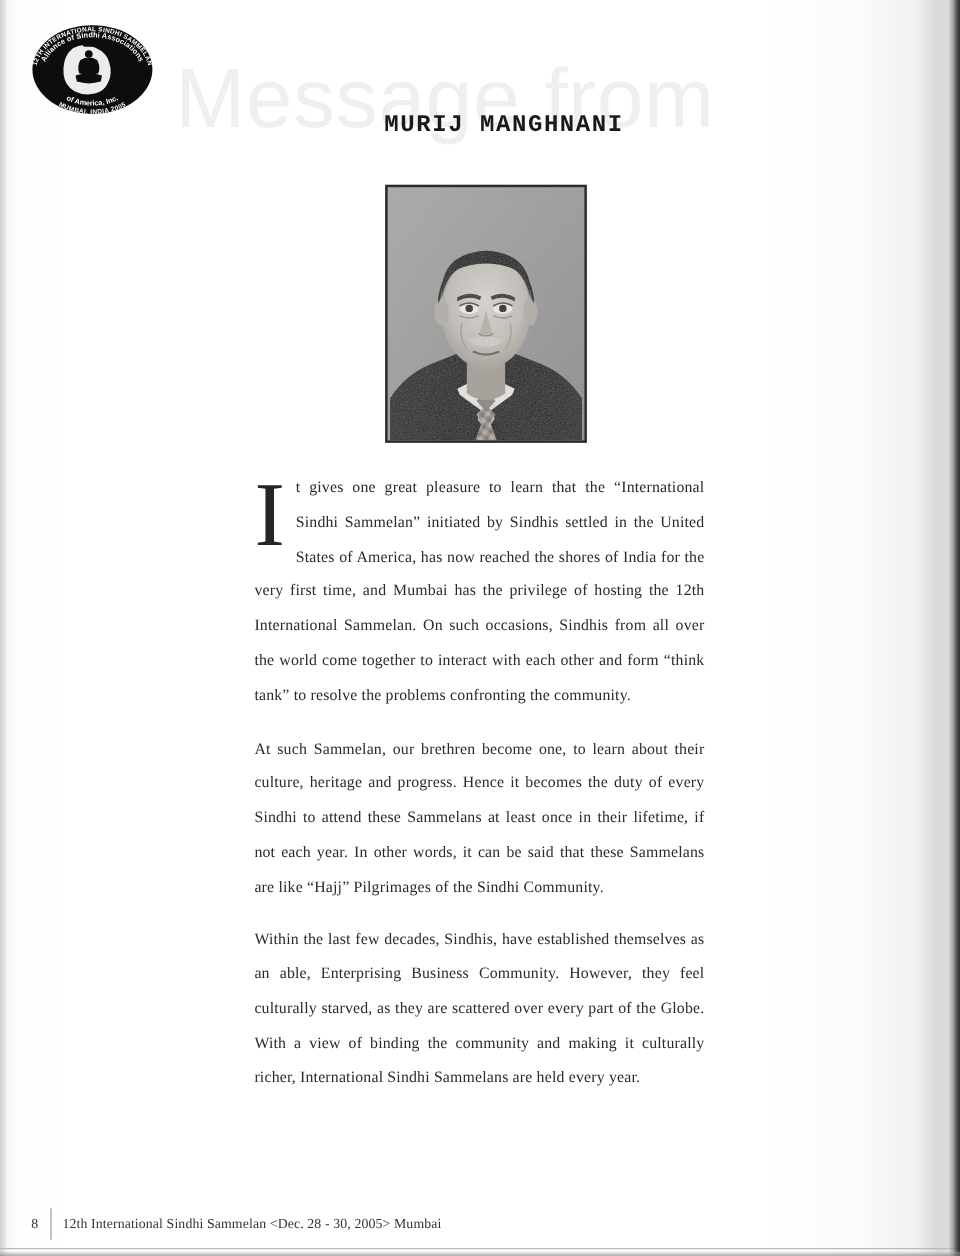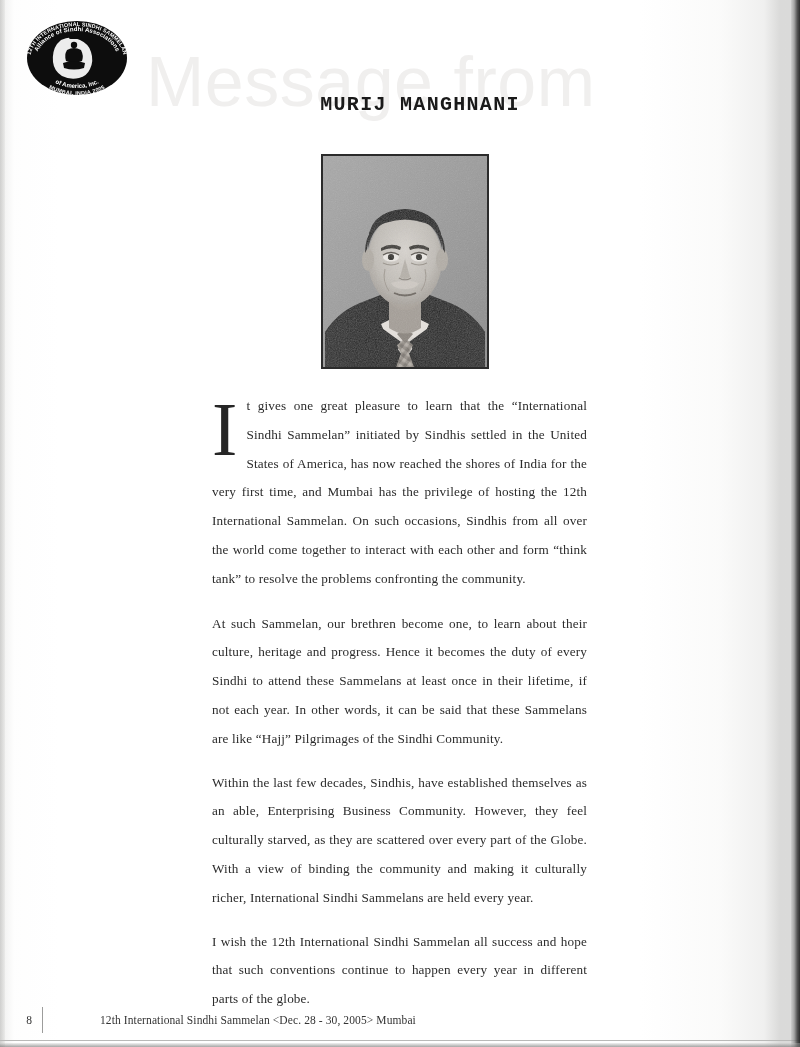--- a/index.html
+++ b/index.html
@@ -181,21 +181,20 @@
   }
   .footer-div {
     width: 1px;
     height: 26px;
     background: #9c9c9b;
     margin: 0 9px 0 2px;
   }
   .footer-text {
     font-size: 11.5px;
     letter-spacing: 0.1px;
-    margin-left: 48px;
   }
 </style>
 </head>
 <body>
 
 <div id="page">
 
   <div class="scan-tint"></div>
   <div class="scan-edge-left"></div>
 
@@ -328,21 +327,20 @@
       </g>
     </svg>
   </div>
 
   <div class="body-col">
     <p class="para first">
       <span class="dropcap">I</span><span>t gives one great pleasure to learn that the “International Sindhi Sammelan” initiated by Sindhis settled in the United States of America, has now reached the shores of India for the very first time, and Mumbai has the privilege of hosting the 12th International Sammelan. On such occasions, Sindhis from all over the world come together to interact with each other and form “think tank” to resolve the problems confronting the community.</span>
     </p>
     <p class="para">At such Sammelan, our brethren become one, to learn about their culture, heritage and progress. Hence it becomes the duty of every Sindhi to attend these Sammelans at least once in their lifetime, if not each year. In other words, it can be said that these Sammelans are like “Hajj” Pilgrimages of the Sindhi Community.</p>
     <p class="para">Within the last few decades, Sindhis, have established themselves as an able, Enterprising Business Community. However, they feel culturally starved, as they are scattered over every part of the Globe. With a view of binding the community and making it culturally richer, International Sindhi Sammelans are held every year.</p>
-    <p class="para">I wish the 12th International Sindhi Sammelan all success and hope that such conventions continue to happen every year in different parts of the globe.</p>
   </div>
 
   <div class="footer-rule"></div>
   <div class="footer">
     <span class="page-num">8</span>
     <span class="footer-div"></span>
     <span class="footer-text">12th International Sindhi Sammelan &lt;Dec. 28 - 30, 2005&gt; Mumbai</span>
   </div>
 
   <div class="scan-edge-right"></div>

